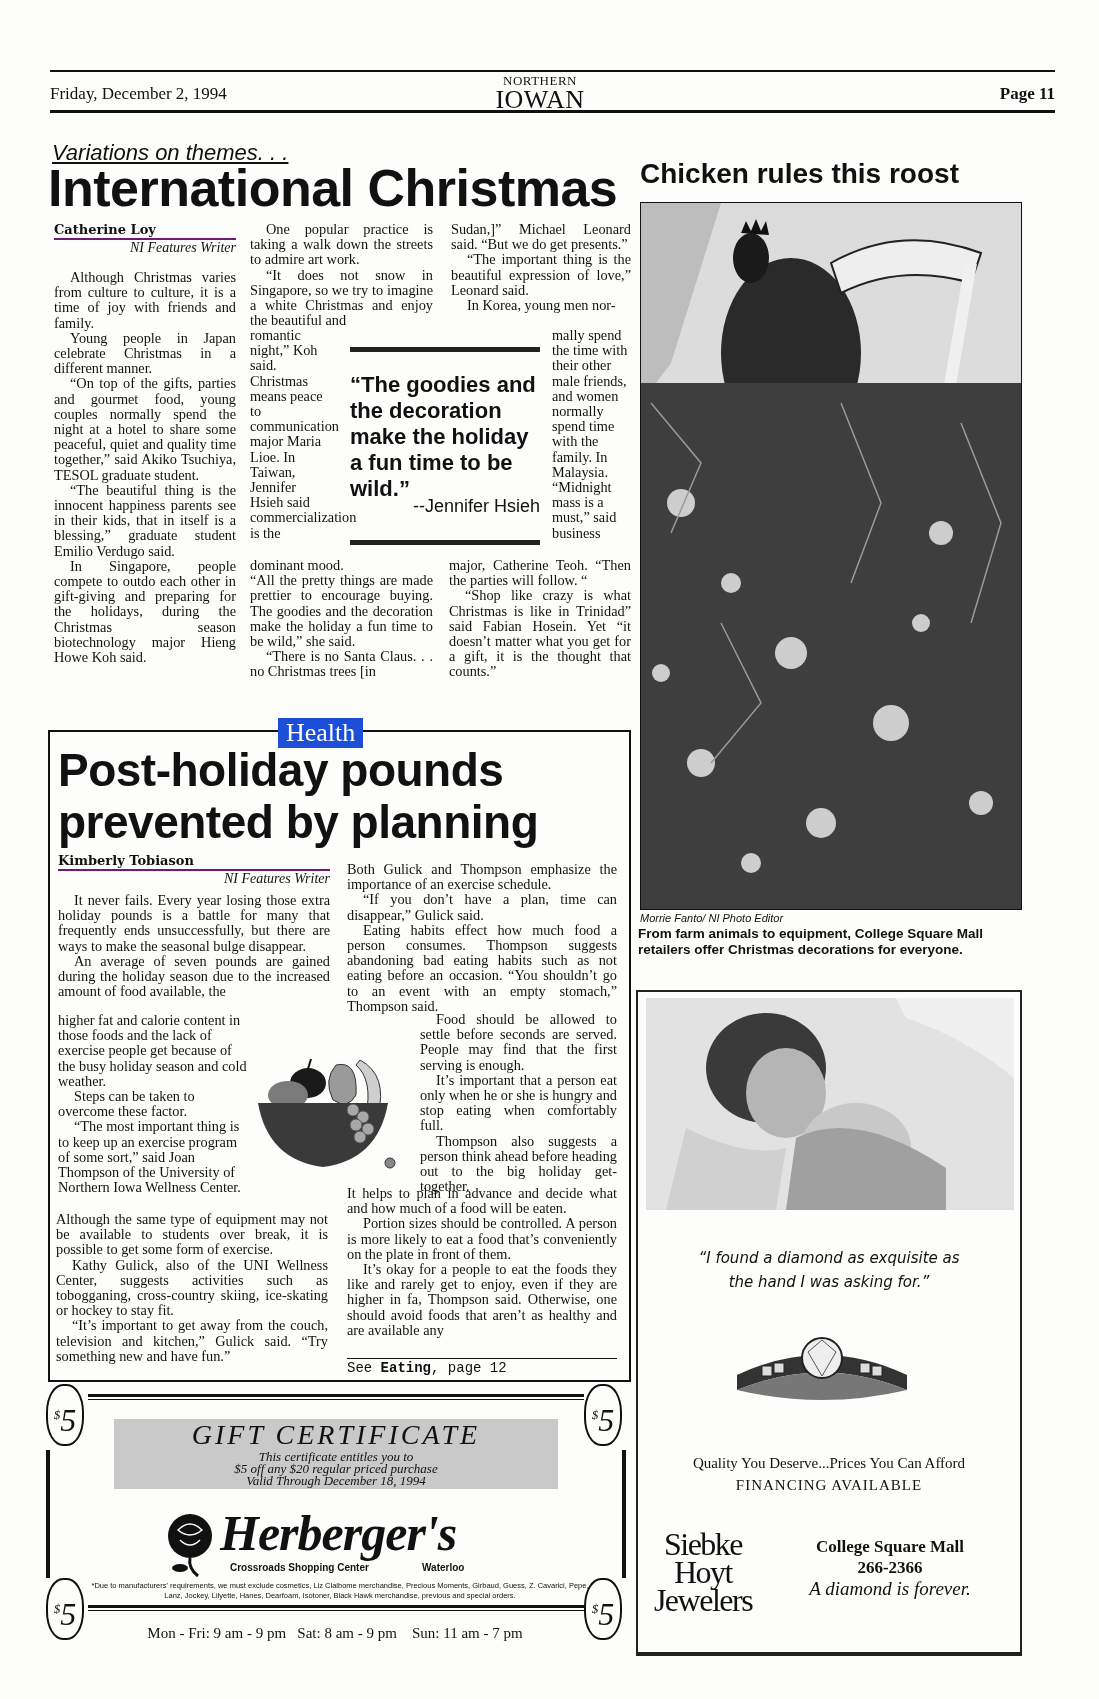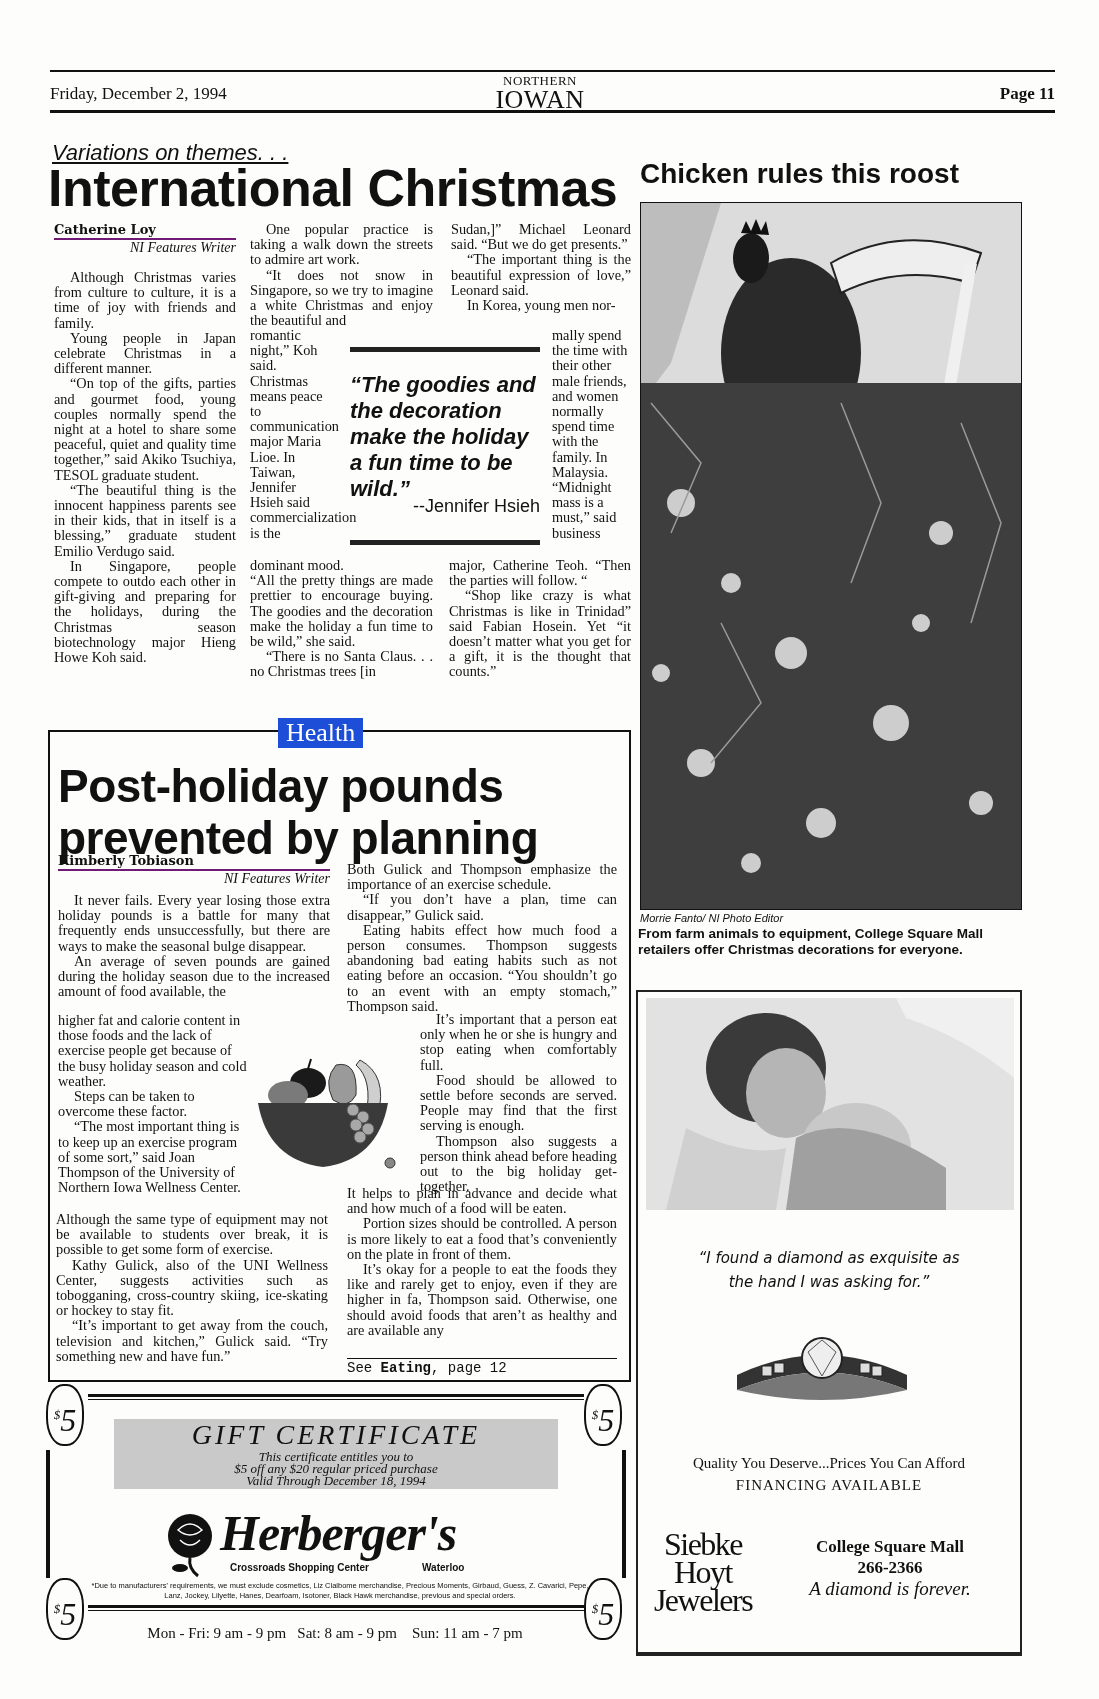--- a/index.html
+++ b/index.html
@@ -19,33 +19,33 @@
   
   .kicker { left: 52px; top: 140px; font-family: "Liberation Sans", sans-serif; font-style: italic; font-size: 22px; text-decoration: underline; }
   .headline-xmas { left: 48px; top: 158px; font-family: "Liberation Sans", sans-serif; font-weight: bold; font-size: 52px; letter-spacing: -0.5px; }
   .byline { font-family: "DejaVu Serif", serif; font-weight: bold; font-size: 13px; border-bottom: 2px solid #701a75; padding-bottom: 1px; }
   .role { font-family: "Liberation Serif", serif; font-style: italic; font-size: 14px; text-align: right; }
   .col { font-family: "Liberation Serif", serif; font-size: 14.3px; line-height: 15.2px; text-align: justify; }
   .col p { text-indent: 16px; }
   .col p.noindent { text-indent: 0; }
 
   .pullbar { height: 5px; background: #222; }
-  .pullquote { font-family: "Liberation Sans", sans-serif; font-style: italic; font-weight: bold; font-size: 22px; line-height: 26px; }
+  .pullquote { font-family: "Liberation Sans", sans-serif; font-weight: bold; font-size: 22px; line-height: 26px; }
   .pullattrib { font-family: "Liberation Sans", sans-serif; font-size: 18px; text-align: right; }
 
   
   .chicken-title { left: 640px; top: 158px; font-family: "Liberation Sans", sans-serif; font-weight: bold; font-size: 28px; }
   .photo { left: 640px; top: 202px; width: 382px; height: 708px; border: 1px solid #111; overflow: hidden; background: #6a6a6a; }
   .credit { left: 640px; top: 912px; width: 382px; font-family: "Liberation Sans", sans-serif; font-style: italic; font-size: 11px; }
   .caption { left: 638px; top: 926px; width: 400px; font-family: "Liberation Sans", sans-serif; font-weight: bold; font-size: 13.5px; line-height: 16px; }
 
   
   .healthbox { left: 48px; top: 730px; width: 583px; height: 652px; border: 2px solid #111; }
   .health-tag { left: 278px; top: 718px; background: #1d4ed8; color: #fff; font-family: "Liberation Serif", serif; font-size: 26px; padding: 0 8px; line-height: 30px; }
-  .health-head { left: 58px; top: 760px; font-family: "Liberation Sans", sans-serif; font-weight: bold; font-size: 46px; line-height: 52px; letter-spacing: -0.5px; }
+  .health-head { left: 58px; top: 744px; font-family: "Liberation Sans", sans-serif; font-weight: bold; font-size: 46px; line-height: 52px; letter-spacing: -0.5px; }
   .seenote { font-family: Liberation Mono, monospace; font-size: 14px; text-align: left; }
 
   
   .fruit { left: 248px; top: 1055px; width: 150px; height: 115px; }
 
   
   .coupon-badge { width: 38px; height: 62px; border: 2px solid #111; border-radius: 45%; font-family: "Liberation Serif", serif; font-style: italic; font-size: 32px; text-align: center; line-height: 58px; background: #fdfdfb; }
   .coupon-badge sup { font-size: 13px; }
   .dblrule { height: 6px; border-top: 3px solid #111; border-bottom: 1px solid #111; }
   .vrule { width: 4px; background: #111; }
@@ -186,22 +186,22 @@
   <p>Kathy Gulick, also of the UNI Wellness Center, suggests activities such as tobogganing, cross-country skiing, ice-skating or hockey to stay fit.</p>
   <p>“It’s important to get away from the couch, television and kitchen,” Gulick said. “Try something new and have fun.”</p>
 </div>
 
 <div class="abs col" style="left:347px; top:862px; width:270px;">
   <p class="noindent">Both Gulick and Thompson emphasize the importance of an exercise schedule.</p>
   <p>“If you don’t have a plan, time can disappear,” Gulick said.</p>
   <p>Eating habits effect how much food a person consumes. Thompson suggests abandoning bad eating habits such as not eating before an occasion. “You shouldn’t go to an event with an empty stomach,” Thompson said.</p>
 </div>
 <div class="abs col" style="left:420px; top:1012px; width:197px;">
+  <p>Food should be allowed to settle before seconds are served. People may find that the first serving is enough.</p>
   <p>It’s important that a person eat only when he or she is hungry and stop eating when comfortably full.</p>
-  <p>Food should be allowed to settle before seconds are served. People may find that the first serving is enough.</p>
   <p>Thompson also suggests a person think ahead before heading out to the big holiday get-together.</p>
 </div>
 <div class="abs col" style="left:347px; top:1186px; width:270px;">
   <p class="noindent">It helps to plan in advance and decide what and how much of a food will be eaten.</p>
   <p>Portion sizes should be controlled. A person is more likely to eat a food that’s conveniently on the plate in front of them.</p>
   <p>It’s okay for a people to eat the foods they like and rarely get to enjoy, even if they are higher in fa, Thompson said. Otherwise, one should avoid foods that aren’t as healthy and are available any</p>
 </div>
 <div class="abs" style="left:347px; top:1358px; width:270px; height:1px; background:#111;"></div>
 <div class="abs seenote" style="left:347px; top:1360px; width:270px;">
   <span>See </span><b>Eating</b><span>, page 12</span>

